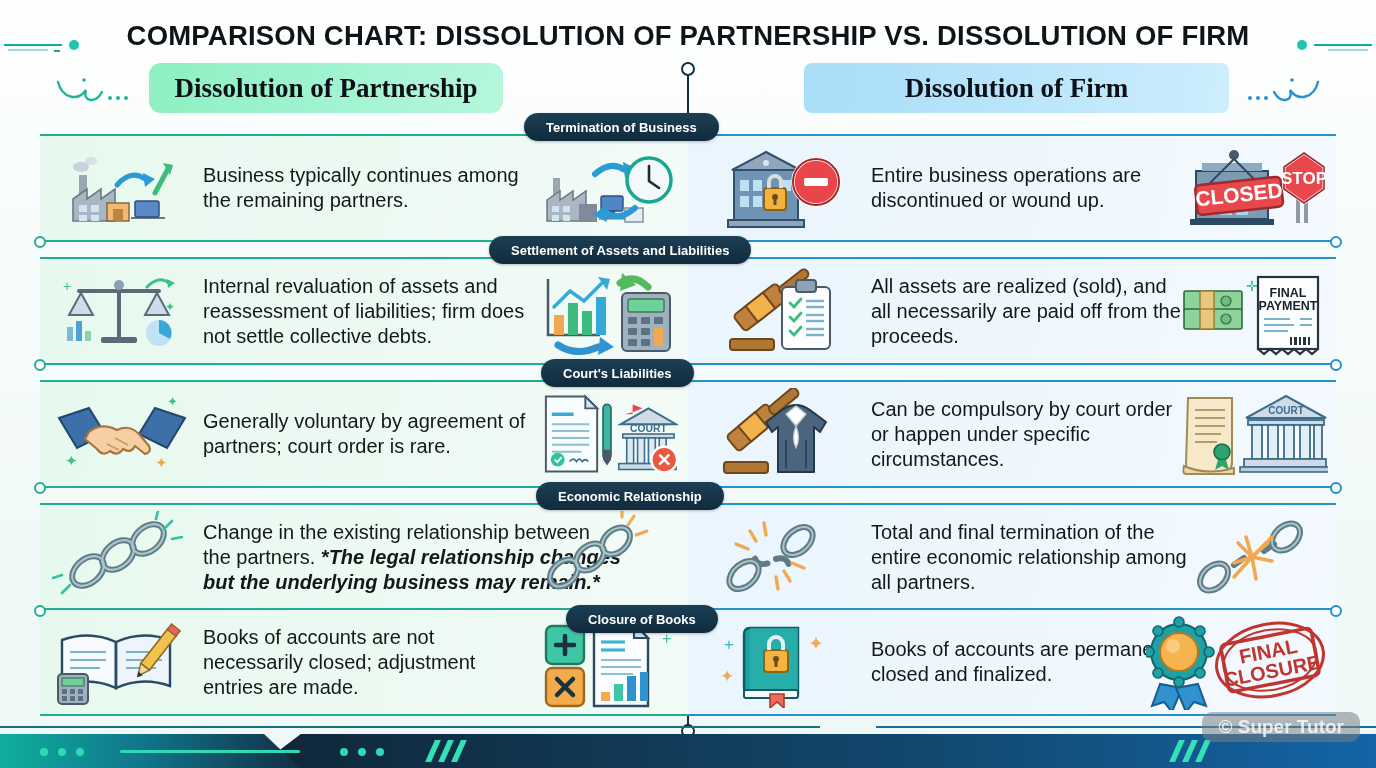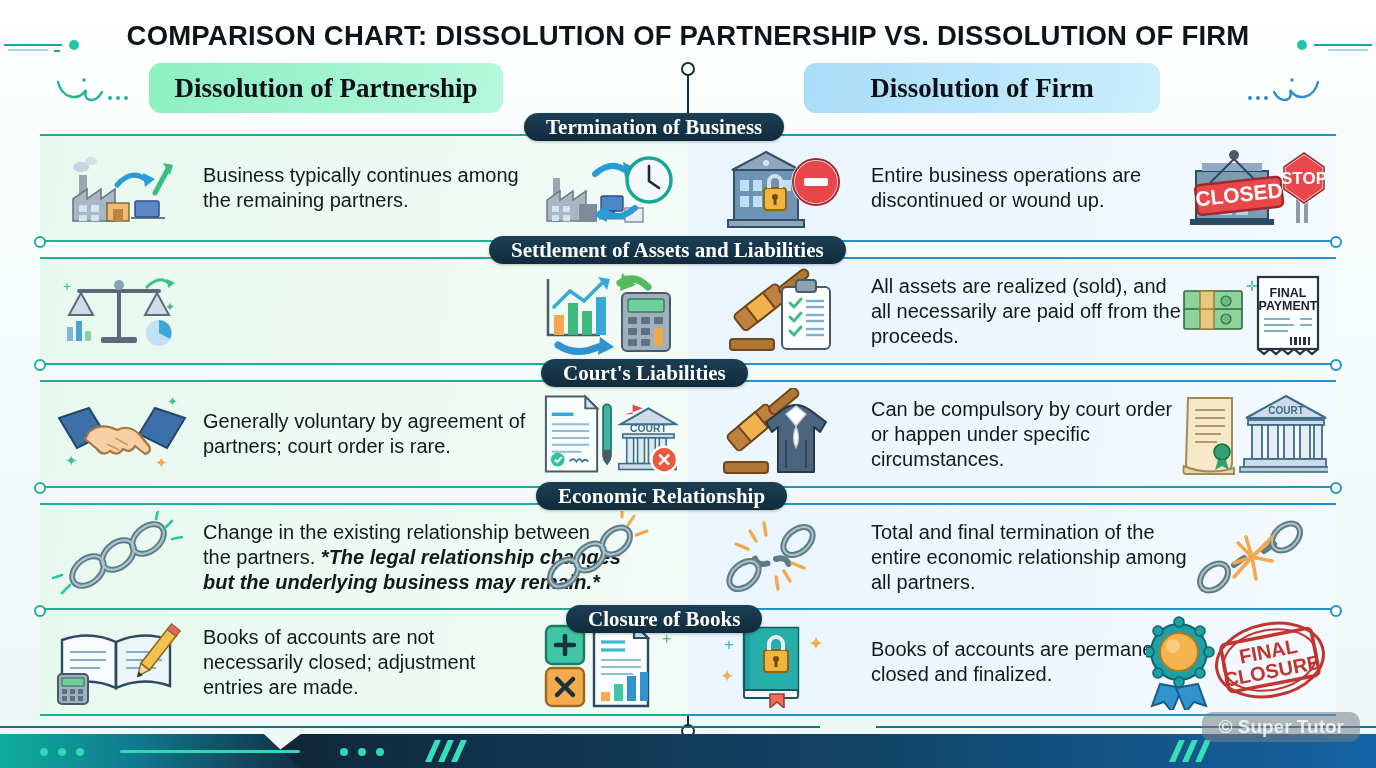--- a/index.html
+++ b/index.html
@@ -40,22 +40,23 @@
   }
   .col-head span {
     font-size: 27px; font-weight: bold; color: #0d1117;
     font-family: "Liberation Serif", serif;
   }
   .col-head.left {
     left: 149px; width: 354px;
     background: linear-gradient(100deg,#8ef0c0 0%, #9ef3cf 45%, #b6f7dc 100%);
   }
   .col-head.right {
-    left: 804px; width: 356px;
+    left: 804px; width: 425px;
     background: linear-gradient(100deg,#a9ddf8 0%, #b9e5fb 50%, #cdeefd 100%);
+    border-radius: 8px;
   }
 
   
   .flourish { position: absolute; top: 74px; font-size: 22px; color: #23b396; }
   .flourish.l { left: 52px; }
   .flourish.r { right: 52px; color: #2a8fd0; }
 
   
   .divider {
     position: absolute; left: 687px; top: 66px; width: 2px; height: 668px;
@@ -113,23 +114,23 @@
   .banner {
     position: absolute; height: 28px;
     background: linear-gradient(180deg,#1c3f55 0%, #102b3c 100%);
     border-radius: 14px;
     display: flex; align-items: center; justify-content: center;
     padding: 0 22px;
     z-index: 5;
     box-shadow: 0 1px 3px rgba(0,0,0,.25);
   }
   .banner span {
-    color: #ffffff; font-size: 21px; font-weight: bold;
+    color: #ffffff; font-size: 13px; font-weight: bold;
     white-space: nowrap;
-    font-family: Liberation Serif, serif;
+    font-family: Liberation Sans, sans-serif;
   }
 
   
   .edge-dot {
     position: absolute; width: 12px; height: 12px; border-radius: 50%;
     border: 2.5px solid #1fae92; background: #ffffff; z-index: 6;
   }
   .edge-dot.right-side { border-color: #2293cc; }
 
   
@@ -331,20 +332,21 @@
           <rect x="21" y="56" width="6" height="20" fill="#4aa3d4"></rect>
           <rect x="30" y="66" width="6" height="10" fill="#8bd0a9"></rect>
           <circle cx="104" cy="68" r="13" fill="#bfe3f5"></circle>
           <path d="M104 68 L104 55 A13 13 0 01115 74z" fill="#3ba7d9"></path>
           <path d="M92 22 q12-12 22-4" fill="none" stroke="#3ec08a" stroke-width="3" stroke-linecap="round"></path>
           <path d="M112 14 l8 4 -7 5z" fill="#3ec08a"></path>
           <text x="8" y="26" font-size="14" fill="#3ec08a" font-family="Liberation Sans, sans-serif">+</text>
           <text x="110" y="46" font-size="12" fill="#3ec08a" font-family="Liberation Sans, sans-serif">✦</text>
         </svg>
       </div>
+      <div class="cell-text">Internal revaluation of assets and reassessment of liabilities; firm does not settle collective debts.</div>
       <div class="icon-slot icon-b">
         <svg width="140" height="92" viewBox="0 0 140 92" class="ic">
           <path d="M10 14 v56 h52" fill="none" stroke="#4a5a69" stroke-width="2.5"></path>
           <rect x="16" y="50" width="10" height="20" fill="#f2a84f"></rect>
           <rect x="30" y="38" width="10" height="32" fill="#3fba7e"></rect>
           <rect x="44" y="46" width="10" height="24" fill="#3fba7e"></rect>
           <rect x="58" y="32" width="10" height="38" fill="#36a9d6"></rect>
           <path d="M16 42 L32 26 L46 36 L66 16" fill="none" stroke="#36a9d6" stroke-width="3.5" stroke-linecap="round"></path>
           <path d="M60 12 l12 2 -3 11z" fill="#36a9d6"></path>
           <path d="M110 22 q-14-14 -28-4" fill="none" stroke="#55b95f" stroke-width="7" stroke-linecap="round"></path>

